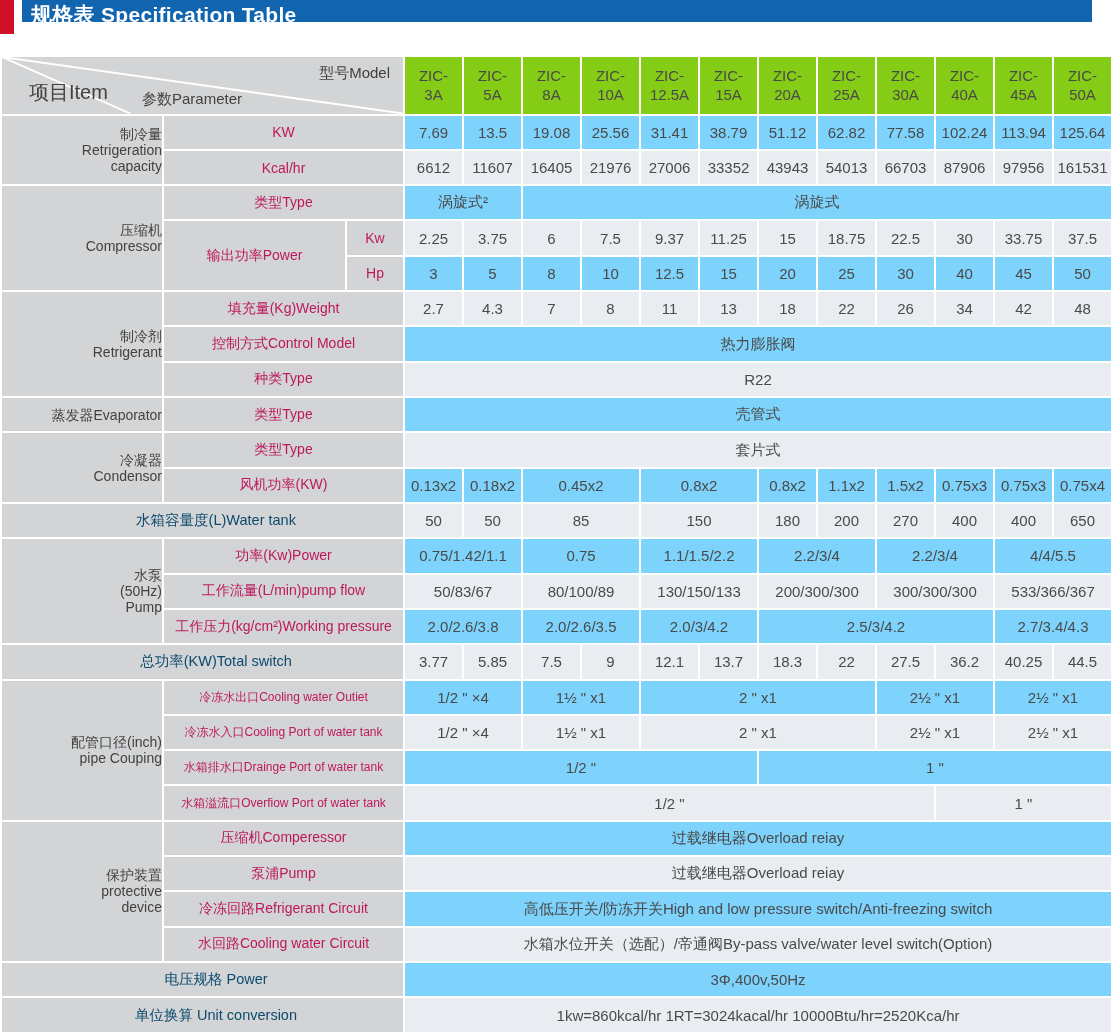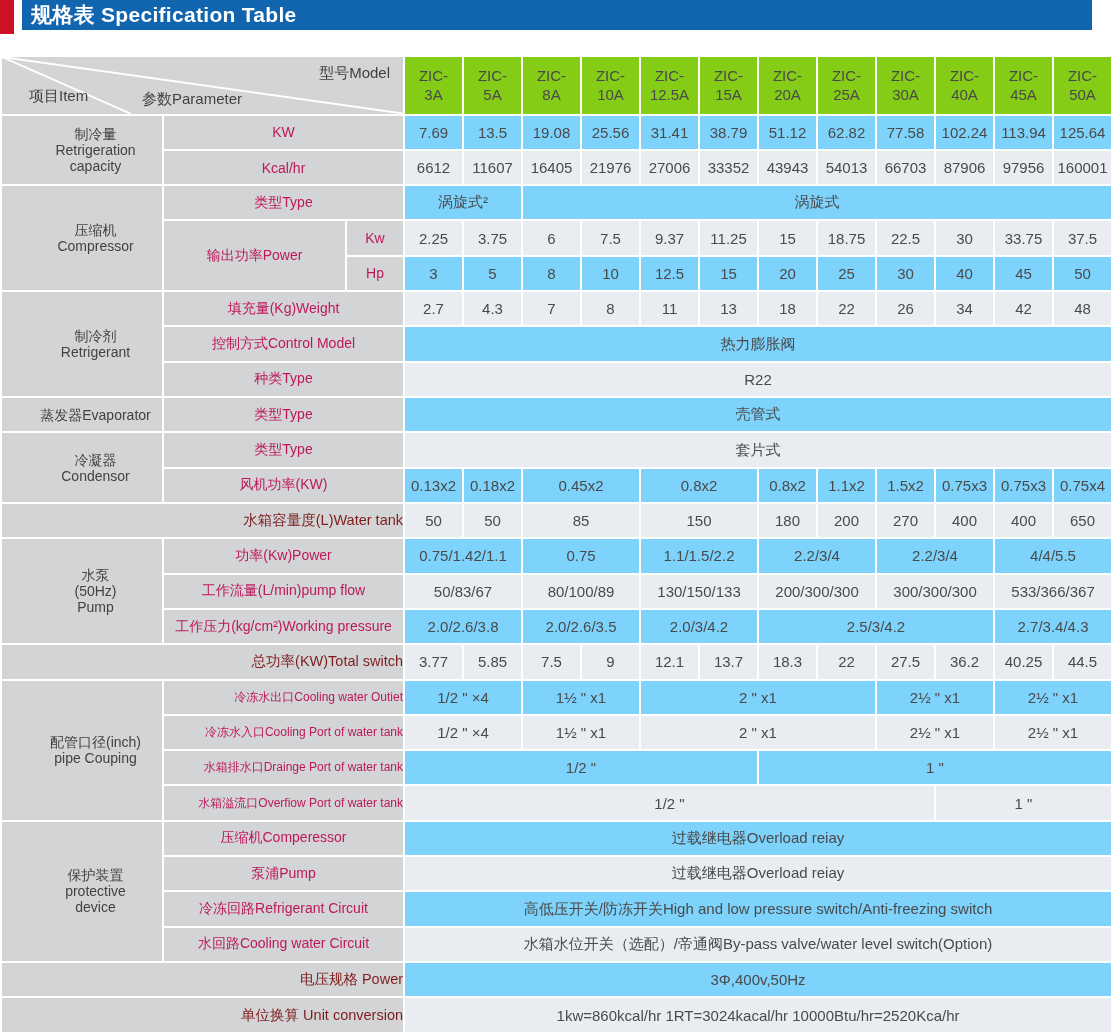--- a/index.html
+++ b/index.html
@@ -1,34 +1,34 @@
 <!DOCTYPE html>
 <html><head>
 <meta charset="utf-8">
 <style>
   html,body{margin:0;padding:0;background:#fff;}
   body{width:1111px;height:1034px;font-family:"Liberation Sans","DejaVu Sans",sans-serif;-webkit-font-smoothing:antialiased;}
   .titlebar{display:flex;align-items:flex-start;width:1111px;height:34px;}
   .red-block{width:14px;height:34px;background:#ce1126;}
-  .blue-bar{flex:1;height:30px;background:#1164ae;margin-left:8px;margin-right:19px;color:#fff;
+  .blue-bar{flex:1;height:22px;background:#1164ae;margin-left:8px;margin-right:19px;color:#fff;
             font-weight:bold;font-size:21px;line-height:30px;padding-left:9px;letter-spacing:.3px;}
   table{width:1111px;height:979px;margin-top:21px;border-collapse:collapse;table-layout:fixed;}
   td{border:2px solid #fff;padding:0;text-align:center;vertical-align:middle;color:#4a4a4a;font-size:15px;overflow:hidden;}
-  td.item{background:#d2d4d6;text-align:center;padding-left:27px;white-space:pre-line;font-size:14px;line-height:1.15;color:#424242;}
+  td.item{background:#d2d4d6;text-align:right;padding-left:27px;white-space:pre-line;font-size:14px;line-height:1.15;color:#424242;}
   td.param{background:#d2d4d6;font-size:14px;color:#be185d;}
-  td.param.small{font-size:12px;text-align:right;}
-  td.wide{background:#d2d4d6;text-align:right;padding-left:27px;font-size:14.5px;color:#7f1d1d;}
+  td.param.small{font-size:12px;}
+  td.wide{background:#d2d4d6;text-align:center;padding-left:27px;font-size:14.5px;color:#0c4a6e;}
   td.m{background:#84cc16;white-space:pre-line;font-size:15px;line-height:1.3;color:#4a4a4a;}
   tr.rw td.v{background:#7dd3fc;}
   tr.ra td.v{background:#e9edf1;}
   td.corner{background:#d2d4d6;position:relative;padding:0;}
   td.corner svg{position:absolute;left:0;top:0;width:100%;height:100%;}
   .lbl-model{position:absolute;top:7px;right:13px;font-size:15px;color:#404040;}
   .lbl-param{position:absolute;bottom:5px;left:140px;font-size:15px;color:#424242;}
-  .lbl-item{position:absolute;bottom:8px;left:27px;font-size:15px;color:#424242;}
+  .lbl-item{position:absolute;bottom:8px;left:27px;font-size:20px;color:#424242;}
   tr{height:35px;}
   tr.hdr{height:58px;}
 </style>
 </head>
 <body>
 
 <div class="titlebar">
   <div class="red-block"></div>
   <div class="blue-bar">规格表 Specification Table</div>
 </div>
@@ -113,21 +113,21 @@
     <td class="v">11607</td>
     <td class="v">16405</td>
     <td class="v">21976</td>
     <td class="v">27006</td>
     <td class="v">33352</td>
     <td class="v">43943</td>
     <td class="v">54013</td>
     <td class="v">66703</td>
     <td class="v">87906</td>
     <td class="v">97956</td>
-    <td class="v">160001</td>
+    <td class="v">161531</td>
   </tr>
 
   <tr class="rw">
     <td class="item" rowspan="3">压缩机
 Compressor</td>
     <td class="param" colspan="2">类型Type</td>
     <td class="v" colspan="2">涡旋式²</td>
     <td class="v" colspan="10">涡旋式</td>
   </tr>
   <tr class="ra">

